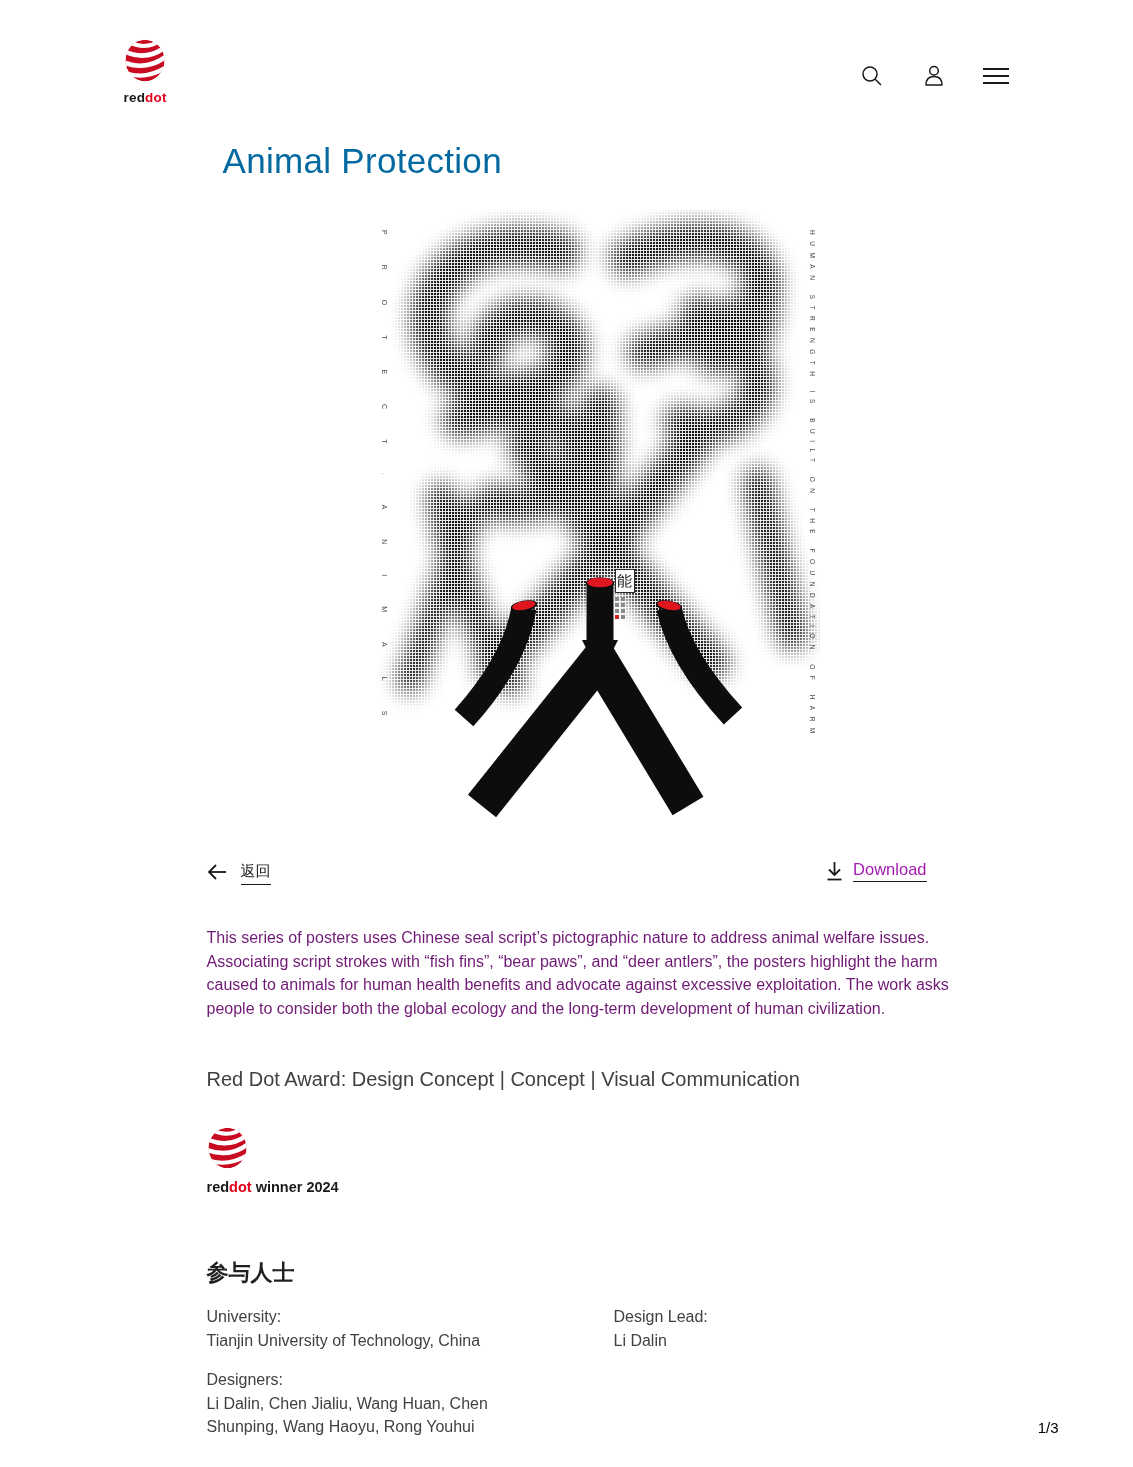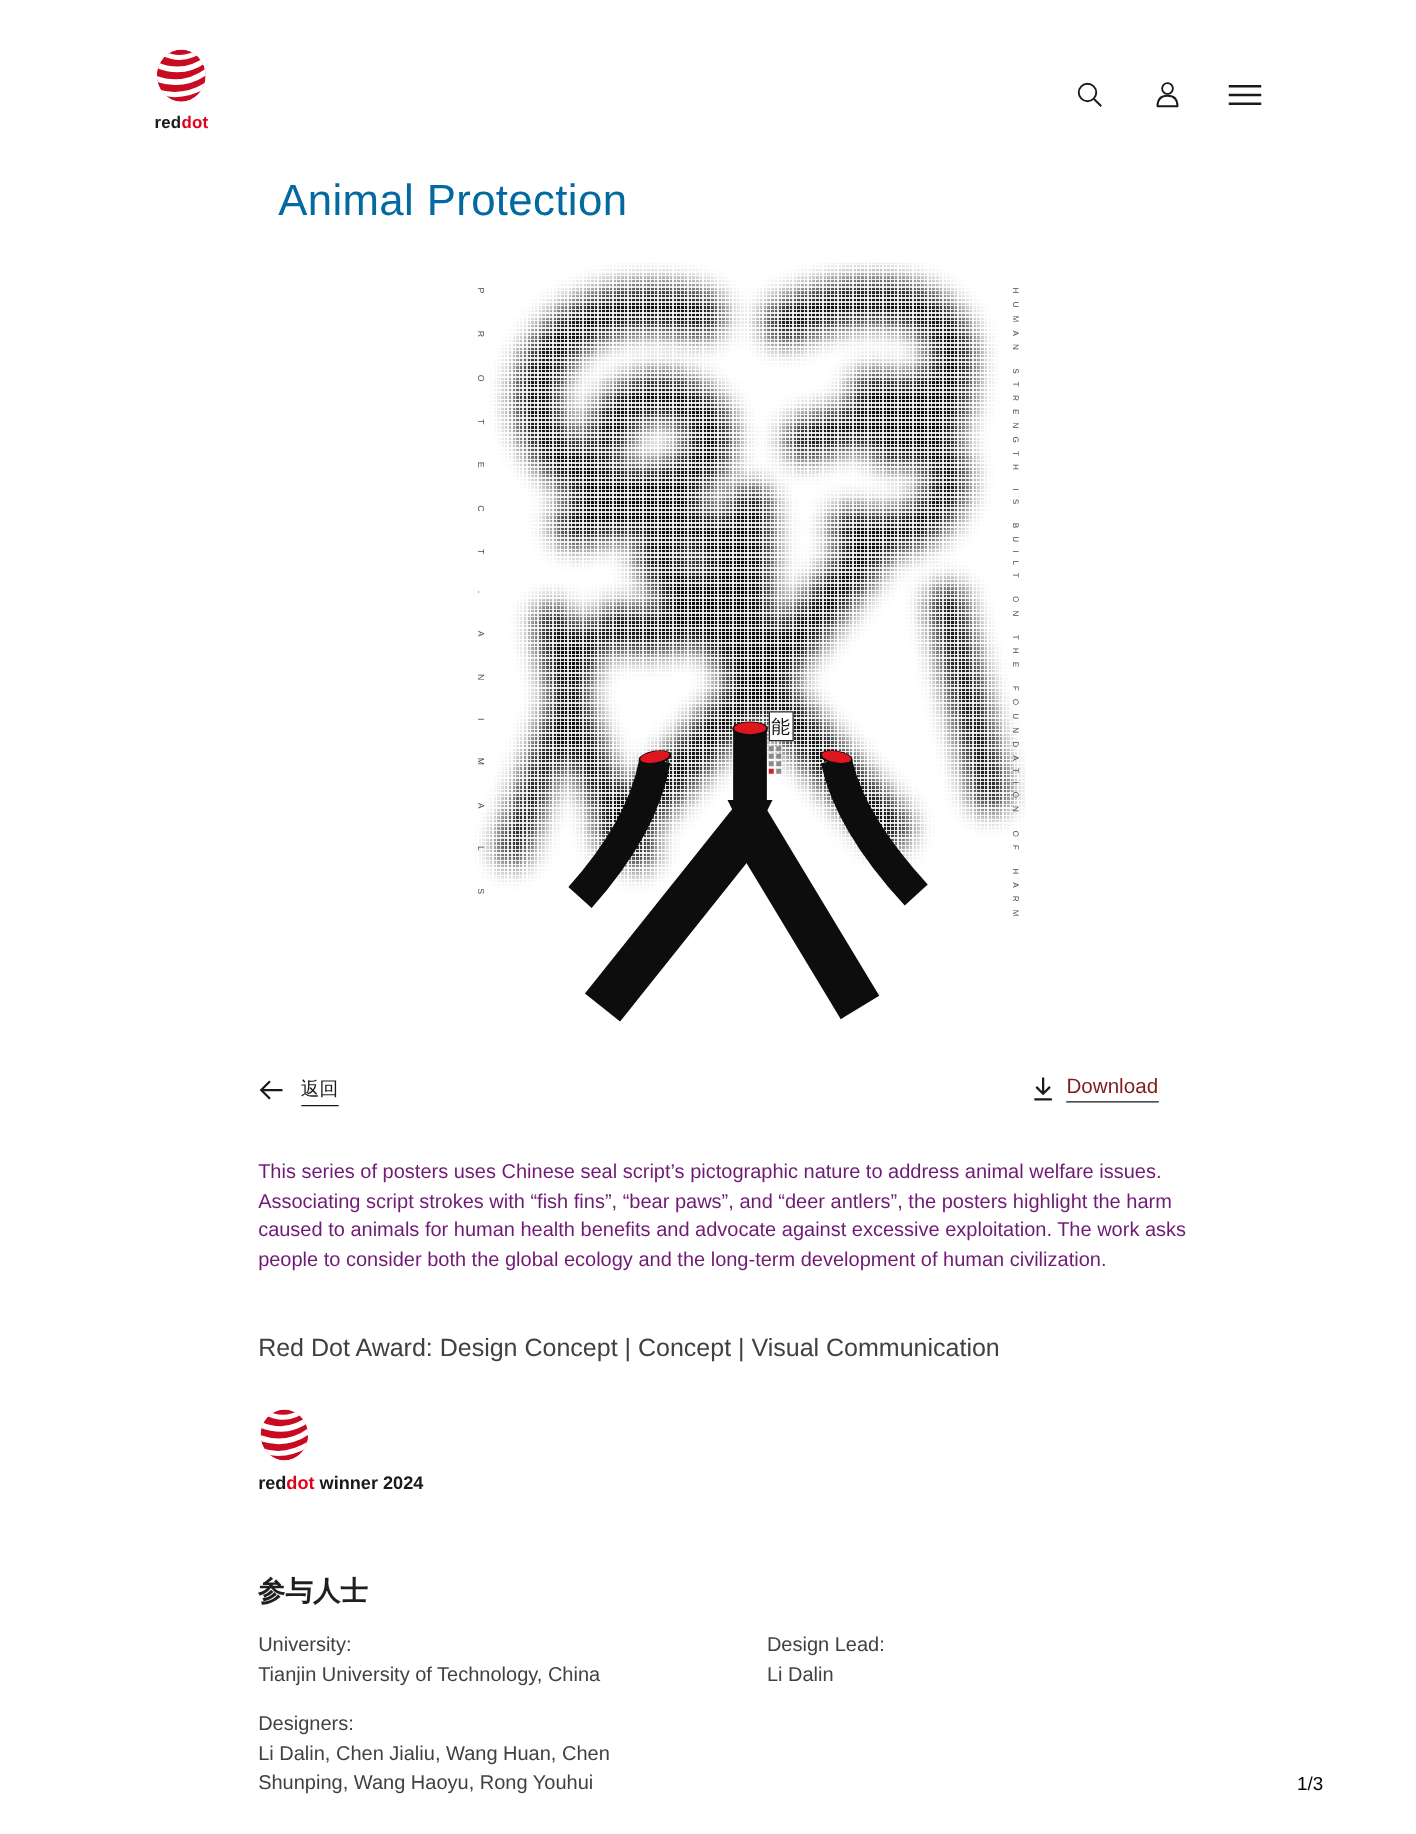--- a/index.html
+++ b/index.html
@@ -49,21 +49,21 @@
     font-size:15px; color:#1a1a1a; font-family:"Liberation Sans",sans-serif;
   }
   .stamp-rows { margin-top:4px; display:grid; grid-template-columns:4px 4px; gap:2px; }
   .stamp-rows i { display:block; width:4px; height:4px; background:#8a8a8a; }
   .stamp-rows i.red { background:#d2232a; }
 
   
   .back-link { position:absolute; left:175px; top:862px; display:flex; align-items:flex-start; gap:13px; cursor:pointer; text-decoration:none; color:#1a1a1a; }
   .back-link svg { width:22px; height:20px; stroke:#1a1a1a; fill:none; stroke-width:1.8; }
   .back-label { font-size:15px; border-bottom:1.5px solid #1a1a1a; padding-bottom:3px; }
-  .download-link { position:absolute; right:176px; top:860px; display:flex; align-items:center; gap:9px; cursor:pointer; text-decoration:none; color:#7f1d1d;justify-content:flex-end; }
+  .download-link { position:absolute; right:176px; top:860px; display:flex; align-items:center; gap:9px; cursor:pointer; text-decoration:none; color:#a21caf;justify-content:flex-end; }
   .download-link svg { width:19px; height:22px; stroke:#1a1a1a; fill:none; stroke-width:1.8; }
   .download-label { font-size:16.5px; border-bottom:1.5px solid #1a1a1a; padding-bottom:2px; }
 
   
   .description { position:absolute; left:176px; top:926px; width:754px; font-size:16px; line-height:23.5px; color:#701a75; }
   .award-line  { position:absolute; left:176px; top:1068px; font-size:20px; color:#404040; }
 
   .badge { position:absolute; left:176px; top:1126px; }
   .badge svg { display:block; width:41px; height:44px; }
   .badge-text { margin-top:9px; font-size:14.5px; font-weight:bold; color:#1a1a1a; }

